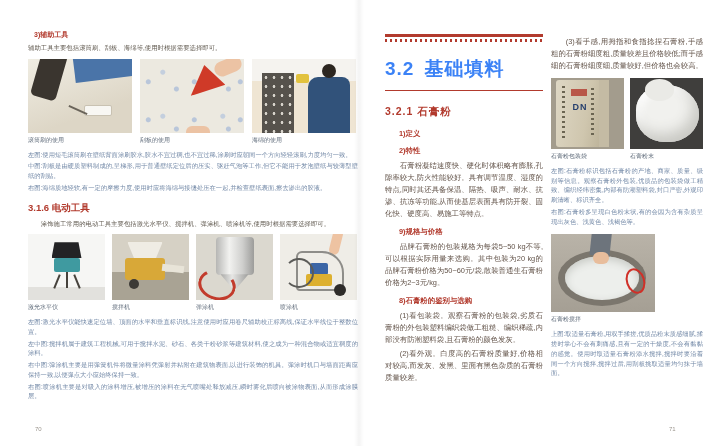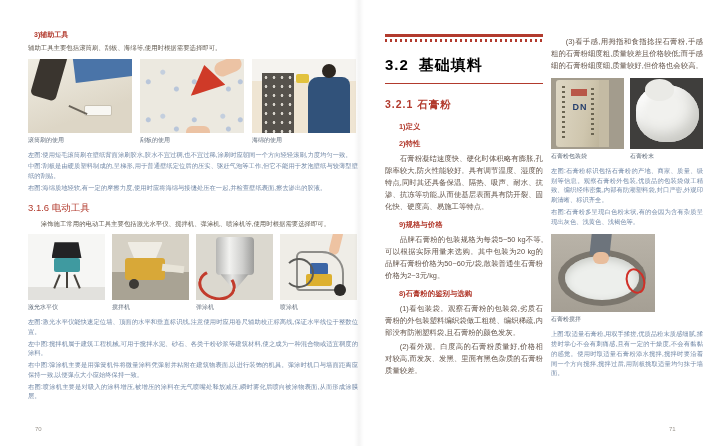--- a/index.html
+++ b/index.html
@@ -5,36 +5,36 @@
   html,body{margin:0;padding:0;background:#ffffff;}
   .spread{position:relative;width:707px;height:446px;background:#ffffff;overflow:hidden;
           font-family:"Liberation Sans",sans-serif;color:#5d564c;}
   .gutter{position:absolute;left:354px;top:0;width:10px;height:100%;
           background:linear-gradient(90deg,rgba(0,0,0,0),rgba(0,0,0,.045),rgba(0,0,0,0));}
   .kicker{font-size:7px;font-weight:bold;color:#b23a2d;margin:0 0 3px 6px;}
   .intro{font-size:6.4px;color:#615a50;line-height:1.5;margin:0 0 5px 0;}
   .indent{text-indent:2em;}
   .note{font-size:6.3px;color:#76890f;line-height:1.55;text-align:justify;margin:0 0 2px 0;color:#7389a7;}
   .cap{font-size:6px;color:#5f6b7a;}
-  .h316{font-size:9.5px;font-weight:normal;color:#b23a2d;margin:9px 0 4px 0;}
+  .h316{font-size:9.5px;font-weight:bold;color:#b23a2d;margin:9px 0 4px 0;}
   .pagenum{position:absolute;bottom:14px;font-size:6px;color:#9a958d;}
   
   .lpage{position:absolute;left:28px;top:30px;width:330px;}
   .prow{display:flex;gap:8px;margin-top:6px;}
   .prow4{display:flex;gap:7px;margin-top:6px;}
   .caprow{display:flex;gap:8px;margin-top:3px;margin-bottom:5px;}
   .caprow4{display:flex;gap:7px;margin-top:3px;margin-bottom:5px;}
   .caprow .cap{width:104px;}
   .caprow4 .cap{width:77px;}
   
   .rcol1{position:absolute;left:385px;top:34px;width:158px;}
   .rcol2{position:absolute;left:551px;top:36px;width:152px;}
   .orn{border-top:3px solid #b23a2d;padding-top:2px;}
   .orn-dots{height:3px;background:repeating-linear-gradient(90deg,#b23a2d 0 2px,transparent 2px 5px);}
-  .h32{font-size:15px;font-weight:bold;color:#000000;margin:14px 0 8px 0;letter-spacing:1px;}
+  .h32{font-size:19px;font-weight:bold;color:#3b82f6;margin:14px 0 8px 0;letter-spacing:1px;}
   .h32 .num{margin-right:10px;}
   .rule{border-bottom:1.5px solid #b23a2d;margin-bottom:14px;}
   .h321{font-size:10.5px;font-weight:bold;color:#b23a2d;margin:0 0 10px 0;letter-spacing:1px;}
   .sub{font-size:7.4px;font-weight:bold;color:#b23a2d;margin:7px 0 4px 14px;}
   .body{font-size:7.4px;color:#63544a;line-height:1.62;text-align:justify;text-indent:2em;margin:0 0 2px 0;}
   .rnote{font-size:6.3px;color:#7389a7;line-height:1.55;text-align:justify;margin:0 0 2px 0;}
   .caprow2{display:flex;gap:6px;margin-top:3px;margin-bottom:5px;}
   .caprow2 .cap{width:73px;}
   
   .ph{position:relative;overflow:hidden;flex:none;background:#e8e5dc;text-decoration:underline;}

